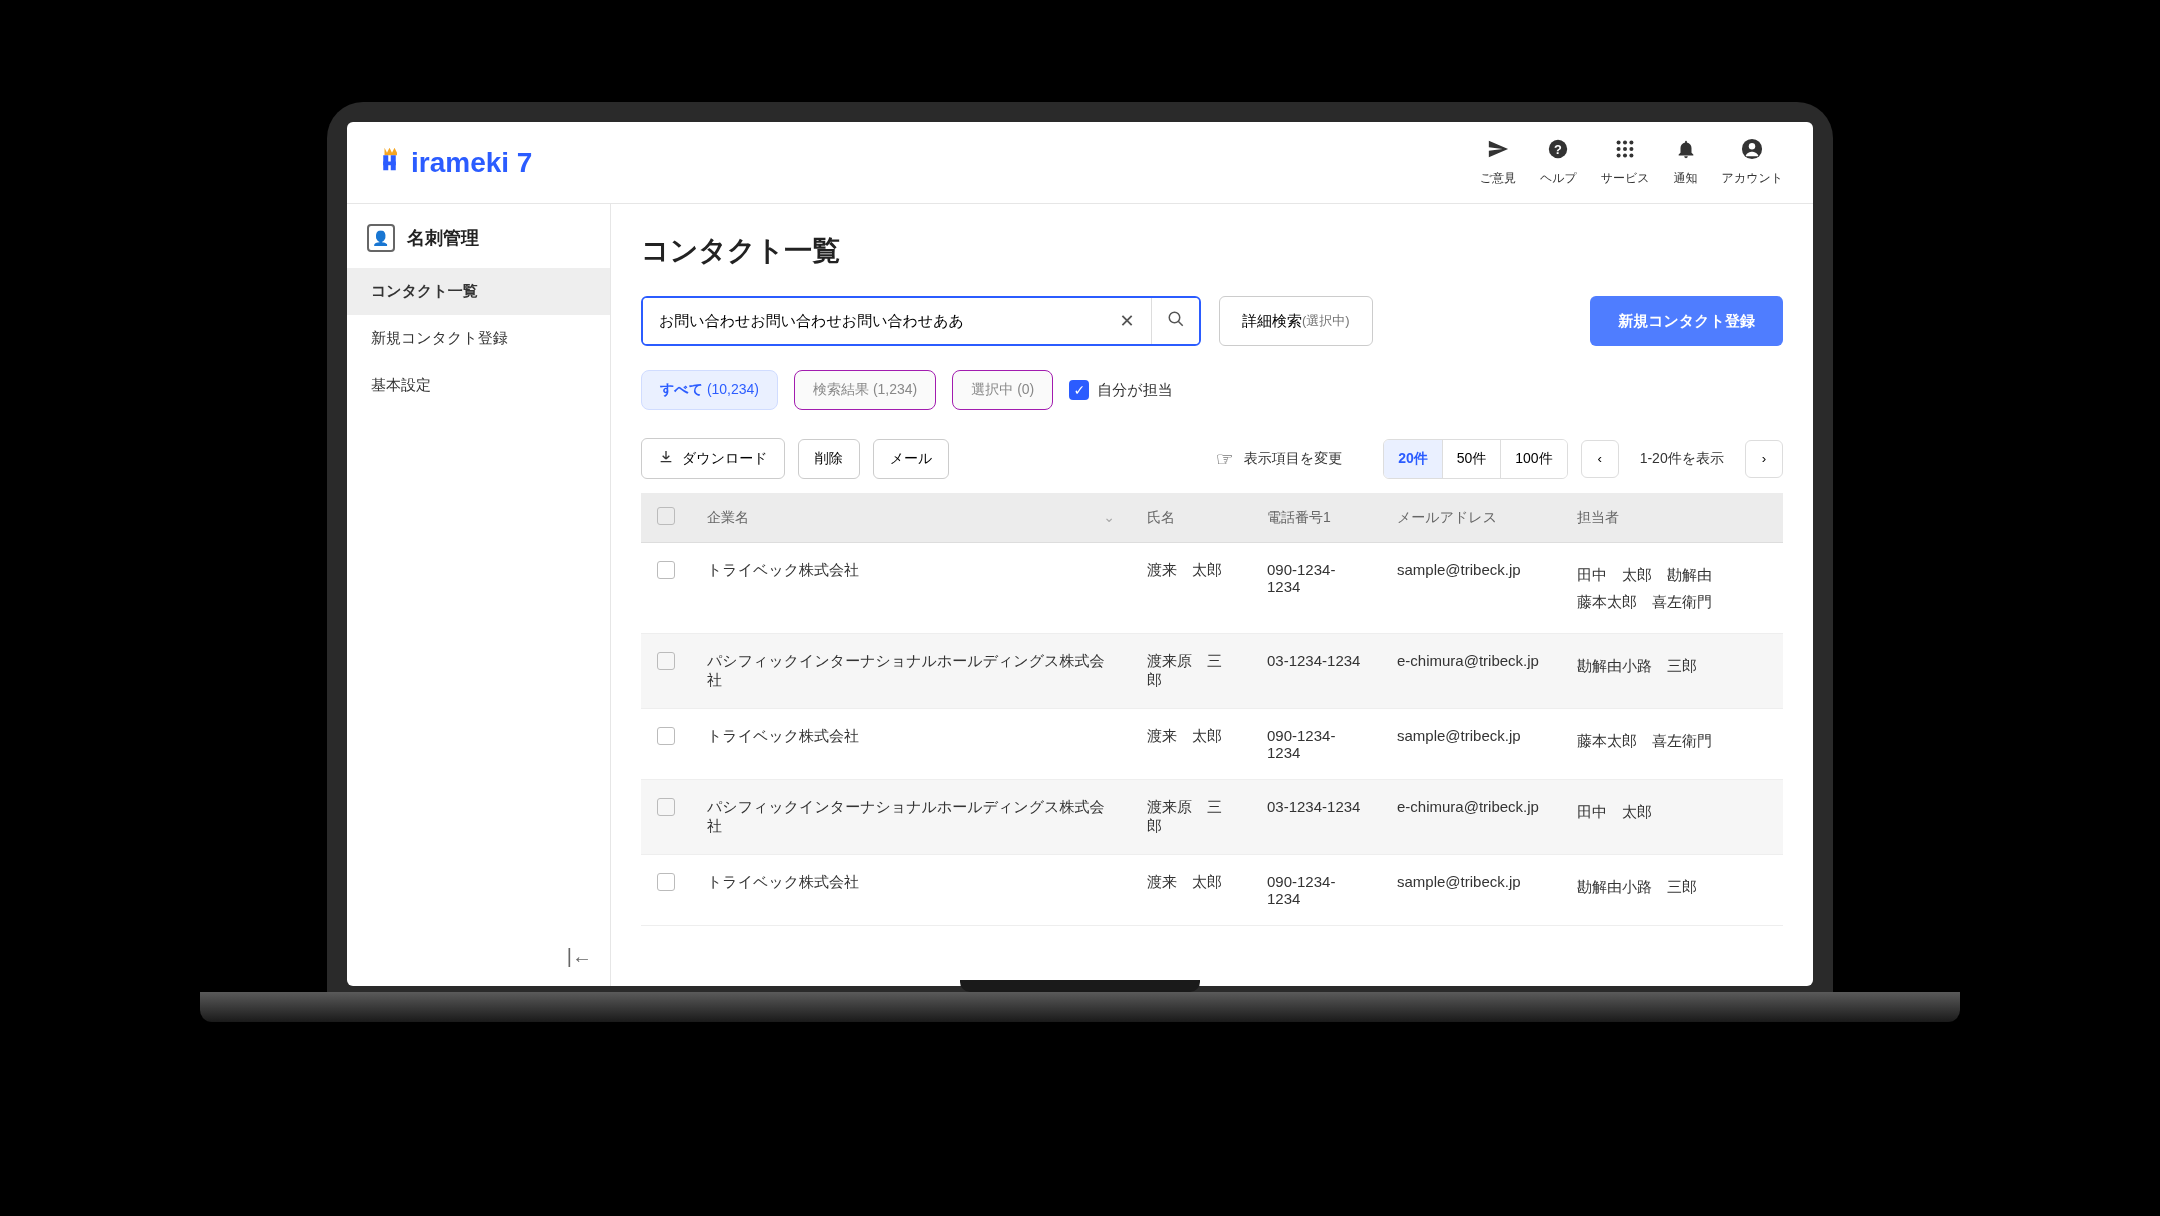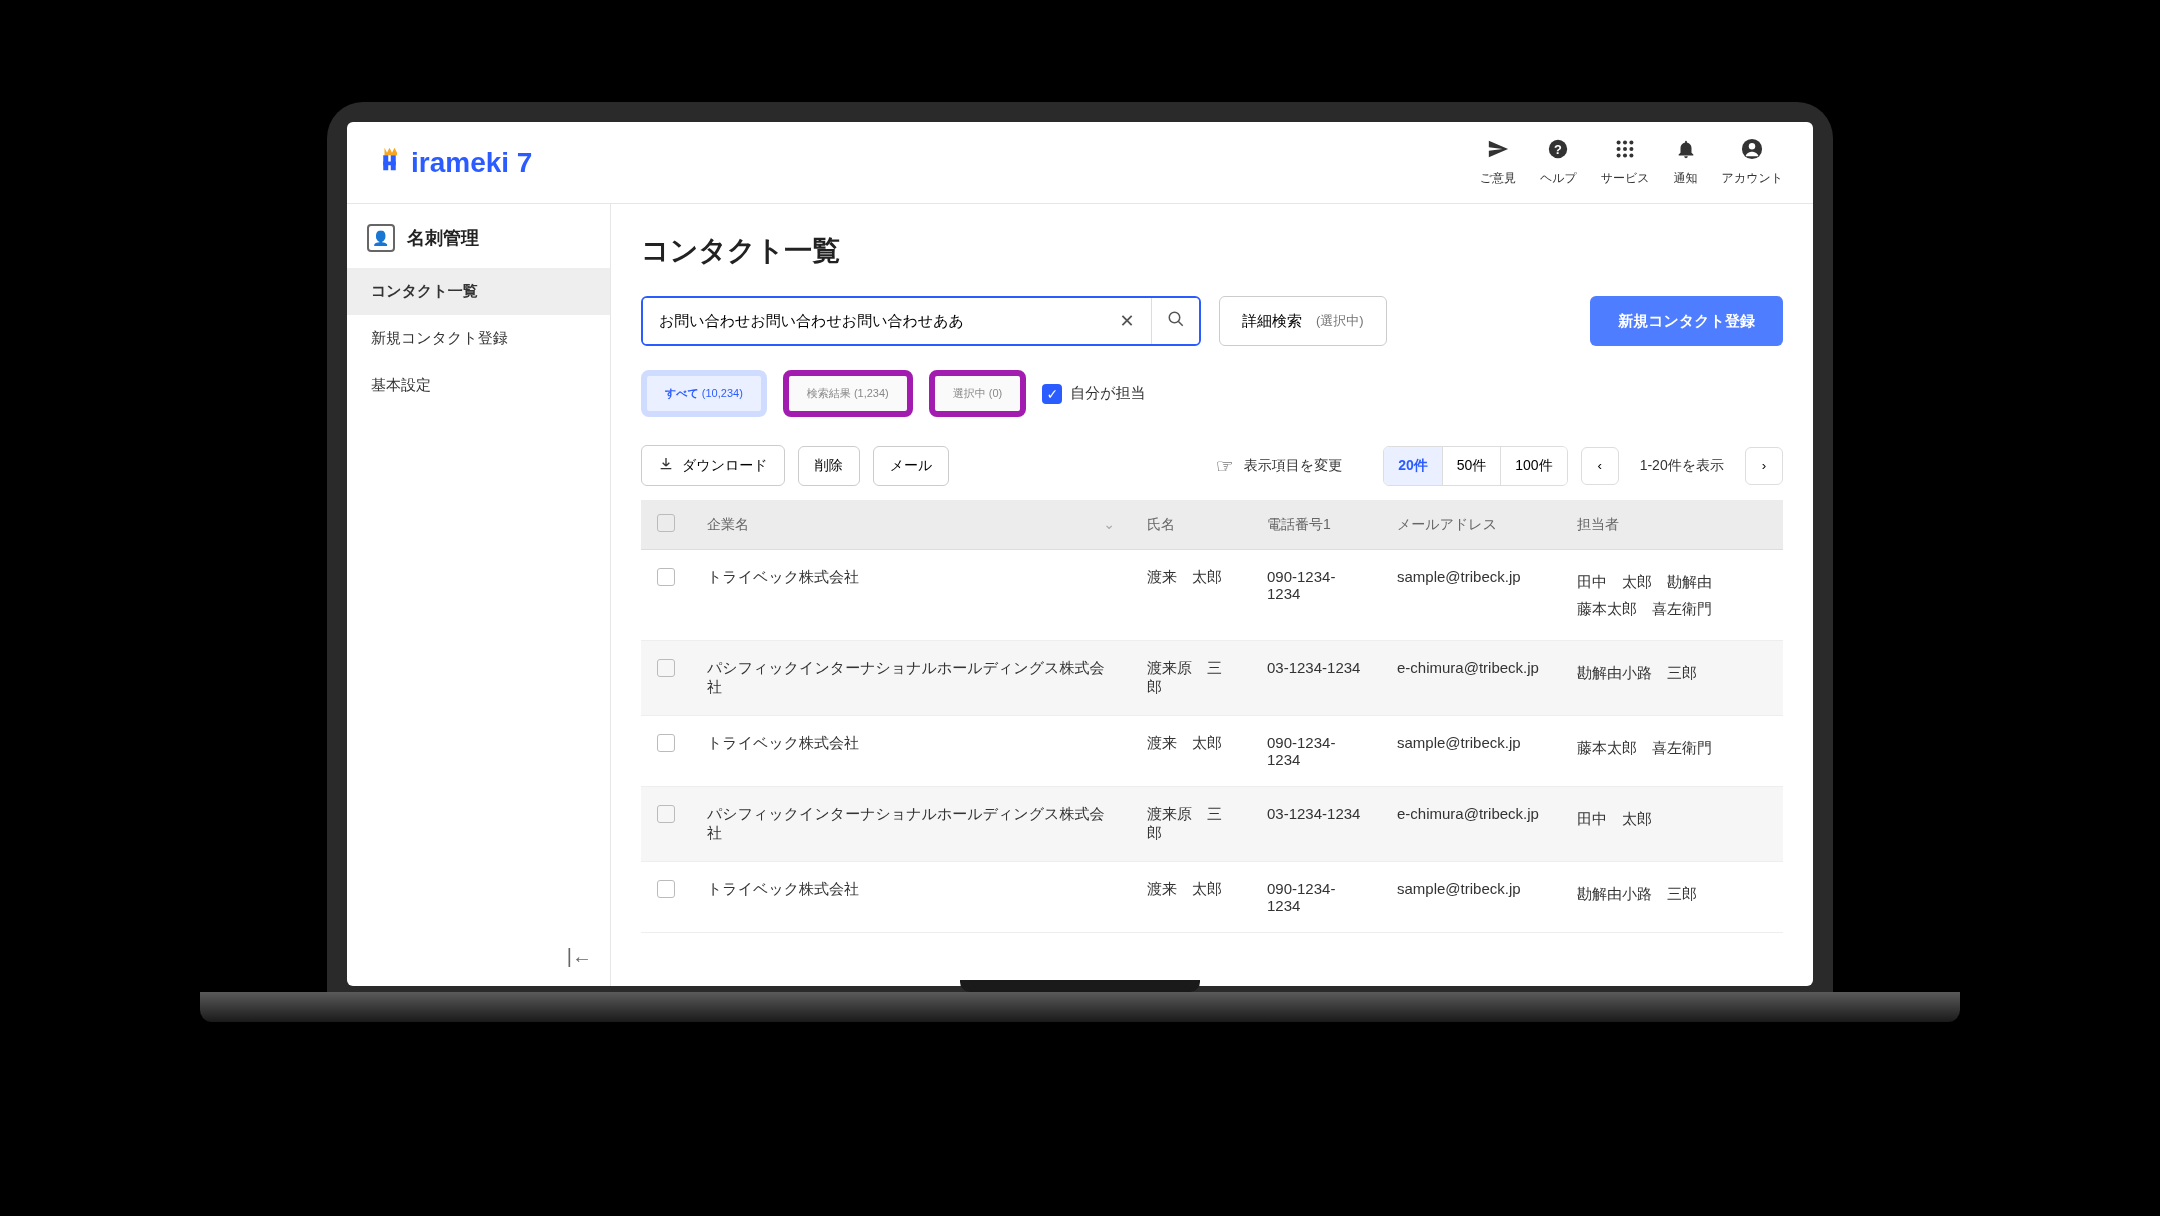--- a/index.html
+++ b/index.html
@@ -166,21 +166,21 @@
     }
     .search-btn { border-left: 1px solid #ddd; }
     .adv-search {
       height: 50px;
       padding: 0 22px;
       border: 1px solid #ccc;
       border-radius: 6px;
       background: #fff;
       font-size: 15px;
       cursor: pointer;
-      display: flex; align-items: center; gap: 14px;
+      display: flex; align-items: center; gap: 0;
     }
     .adv-search .sub { color: #737373; font-size: 13px; }
     .primary-btn {
       margin-left: auto;
       height: 50px;
       padding: 0 28px;
       background: #4f7dff;
       color: #fff;
       border: none;
       border-radius: 6px;
@@ -189,23 +189,23 @@
       cursor: pointer;
     }
     .filter-row {
       display: flex;
       align-items: center;
       gap: 16px;
       margin-bottom: 28px;
     }
     .filter-tab {
       padding: 10px 18px;
-      border: 6px solid #a21caf;
+      border: 1px solid #a21caf;
       border-radius: 8px;
-      font-size: 11px;
+      font-size: 14px;
       color: #888;
       background: #fafafa;
       cursor: pointer;
     }
     .filter-tab.active {
       background: #eaf0ff;
       color: #2b5cff;
       border-color: #d0dcff;
       font-weight: 600;
     }

